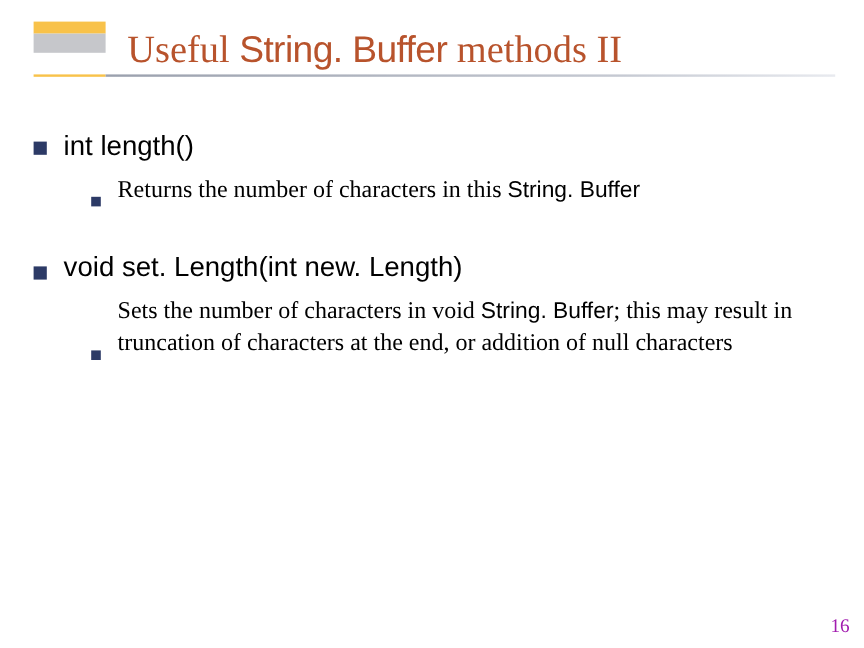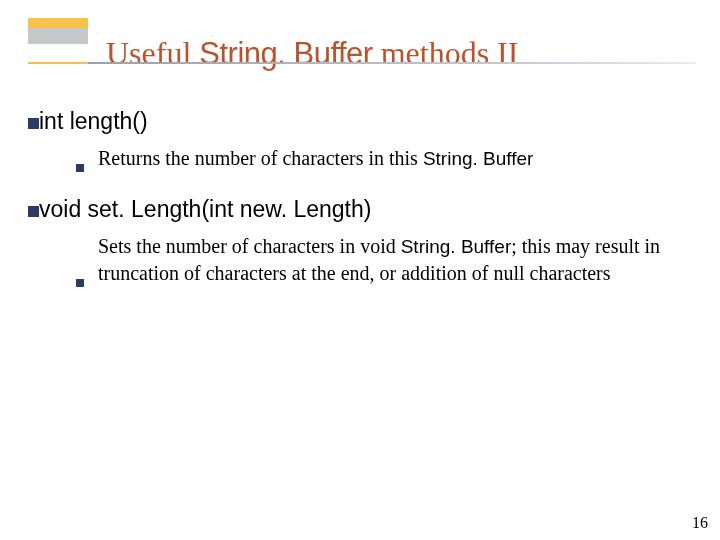--- a/index.html
+++ b/index.html
@@ -2,34 +2,34 @@
 <html><head>
 <meta charset="utf-8">
 <style>
   * { margin: 0; padding: 0; box-sizing: border-box; }
   html, body { width: 720px; height: 540px; background: #fff; font-family: "Times New Roman", Times, serif; position: relative; }
   .slide { width: 720px; height: 540px; position: relative; padding: 18px 28px 20px 28px; }
   .header { position: relative; height: 56px; }
   .accent-block { position: absolute; left: 0; top: 0; width: 60px; height: 26px; }
   .accent-yellow { position: absolute; left: 0; top: 0; width: 60px; height: 10px; background: #f8c24a; }
   .accent-grey { position: absolute; left: 0; top: 10px; width: 60px; height: 16px; background: #c6c7cb; }
-  .title { position: absolute; left: 78px; top: 17px; font-size: 32px; color: #b8532c; font-family: "Times New Roman", Times, serif; }
+  .title { position: absolute; left: 78px; top: 5px; font-size: 32px; color: #b8532c; font-family: "Times New Roman", Times, serif; }
   .title .code { font-family: Verdana, Arial, sans-serif; font-size: 31px; letter-spacing: -0.5px; }
   .title-rule { position: absolute; left: 0; top: 44px; width: 668px; height: 2px; }
   .title-rule::before { content: ""; position: absolute; left: 0; top: 0; width: 60px; height: 2px; background: #f8c24a; }
   .title-rule::after { content: ""; position: absolute; left: 60px; top: 0; right: 0; height: 2px; background: linear-gradient(to right, #9aa0ad 0%, #c5c9d2 70%, #e8eaef 100%); }
   .content { padding-top: 24px; padding-left: 0; color: #000; }
-  .lvl1 { display: flex; align-items: flex-start; font-size: 23px; font-family: Verdana, Arial, sans-serif; margin-top: 10px; margin-bottom: 8px; }
+  .lvl1 { display: flex; align-items: flex-start; gap: 14px; font-size: 23px; font-family: Verdana, Arial, sans-serif; margin-top: 10px; margin-bottom: 8px; }
   .bullet { width: 11px; height: 11px; background: #2c3a66; flex: 0 0 auto; margin-top: 10px; }
   .bullet.small { width: 8px; height: 8px; margin-top: 9px; }
   .lvl2 { display: flex; align-items: flex-end; gap: 14px; font-size: 20px; line-height: 1.35; font-family: "Times New Roman", Times, serif; margin-left: 48px; margin-top: 10px; margin-bottom: 12px; max-width: 590px; }
   .lvl2 .code, .lvl1 .text { font-family: Verdana, Arial, sans-serif; }
   .lvl2 .text { font-family: "Times New Roman", Times, serif; }
   .lvl2 .codeinline { font-family: Verdana, Arial, sans-serif; font-size: 19px; }
-  .pagenum { position: absolute; right: 12px; bottom: 8px; font-size: 16px; font-family: "Times New Roman", Times, serif; color: #000000; text-align: right; }
+  .pagenum { position: absolute; right: 12px; bottom: 8px; font-size: 16px; font-family: "Times New Roman", Times, serif; color: #a21caf; text-align: right; }
 </style>
 </head>
 <body>
 
 <div class="slide">
   <div class="header">
     <div class="accent-block">
       <div class="accent-yellow"></div>
       <div class="accent-grey"></div>
     </div>
@@ -45,21 +45,21 @@
       <div class="bullet"></div>
       <div class="text">int length()</div>
     </div>
     <div class="lvl2">
       <div class="bullet small"></div>
       <div class="text">
         <span>Returns the number of characters in this </span><span class="codeinline">String. Buffer</span><span></span>
       </div>
     </div>
 
-    <div class="lvl1" style="margin-top:24px;">
+    <div class="lvl1" style="margin-top:37px;align-items:center;">
       <div class="bullet"></div>
       <div class="text">void set. Length(int new. Length)</div>
     </div>
     <div class="lvl2">
       <div class="bullet small"></div>
       <div class="text">
         <span>Sets the number of characters in void </span><span class="codeinline">String. Buffer</span><span>; this may result in truncation of characters at the end, or addition of null characters</span>
       </div>
     </div>
 

